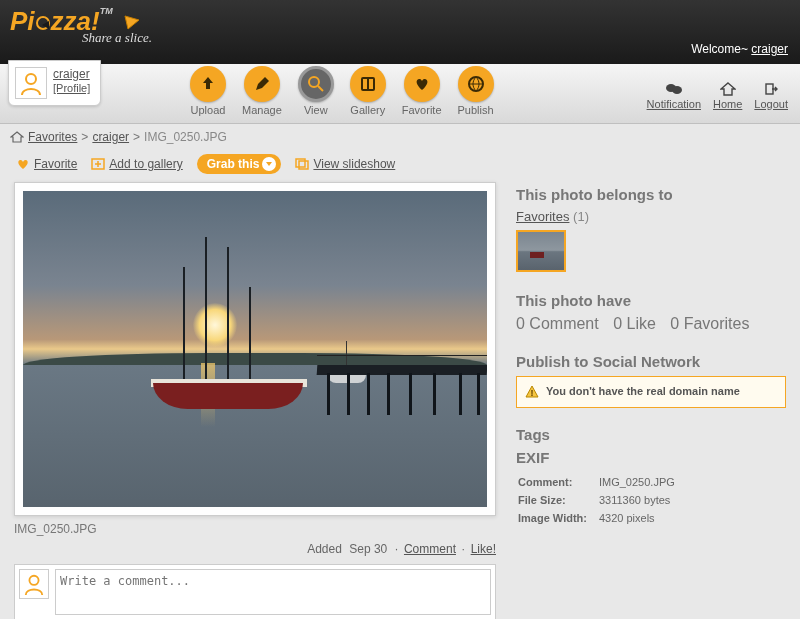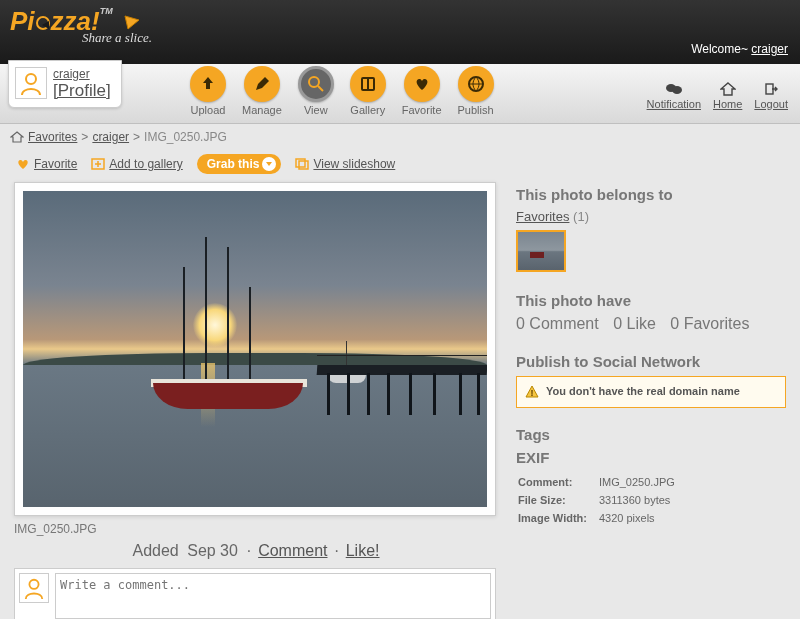--- a/index.html
+++ b/index.html
@@ -48,21 +48,21 @@
 .hulltop { position:absolute; left:128px; bottom:120px; width:156px; height:8px; background:#e8e4da; }
 .sboat { position:absolute; left:305px; bottom:124px; width:38px; height:10px; background:#cfd2d4; border-radius:0 0 8px 8px; }
 .sboat:before { content:""; position:absolute; left:18px; bottom:8px; width:1px; height:34px; background:#333; }
 .pier { position:absolute; right:0; bottom:92px; width:170px; height:50px; }
 .pier-deck { position:absolute; left:0; top:0; width:100%; height:10px; background:#1a1f24; transform:skewX(-4deg); }
 .pile { position:absolute; top:8px; width:3px; height:42px; background:#10151a; }
 .p1{left:10px}.p2{left:30px}.p3{left:50px}.p4{left:70px}.p5{left:92px}.p6{left:116px}.p7{left:142px}.p8{left:160px}
 .pier-rail{position:absolute;left:0;top:-10px;width:100%;height:1px;background:#222;transform:skewX(-4deg);}
 
 .filename { color:#777; margin-top:6px; font-size:12px; }
-.meta { text-align:center; color:#666; margin-top:6px; font-size:16px; }
+.meta { text-align:right; color:#666; margin-top:6px; font-size:12px; }
 .meta span { margin:0 2px; }
 
 .commentbox { margin-top:8px; border:1px solid #ccc; display:flex; gap:6px; padding:4px; background:#fff; }
 .ctext { flex:1; border:1px solid #ccc; height:46px; padding:4px; font-family:monospace; font-size:12px; color:#999; resize:none; }
 
 .section-title { font-size:15px; font-weight:bold; color:#777; margin:4px 0 6px; }
 .owner-line { font-size:13px; margin-bottom:6px; }
 .owner-line a { text-decoration:underline; }
 .thumb { width:50px; height:42px; border:2px solid #f5a623; background:linear-gradient(180deg,#7b8690 0%,#8e979f 48%,#6b7680 52%,#59636d 100%); position:relative; margin-bottom:20px; }
 .thumb:before{content:"";position:absolute;left:12px;bottom:12px;width:14px;height:6px;background:#6e2020;}
@@ -100,21 +100,21 @@
 <div class="navrow">
   <div class="usercard">
     <div class="avatar">
       <svg width="24" height="24" viewBox="0 0 24 24">
           <circle cx="12" cy="8" r="5" fill="none" stroke="#f5a623" stroke-width="2"></circle>
           <path d="M3 24 C3 16 21 16 21 24" fill="none" stroke="#f5a623" stroke-width="2"></path>
         </svg>
     </div>
     <div>
       <a>craiger</a><br>
-      <a style="font-size:17px;">[Profile]</a>
+      <a style="font-size:11px;">[Profile]</a>
     </div>
   </div>
 
   <div class="navicons">
     <div class="navicon">
       <div class="circle">
           <svg width="18" height="18" viewBox="0 0 18 18">
             <path d="M9 2 L14 8 H11 V14 H7 V8 H4 Z" fill="#3b2a05"></path>
           </svg>
         </div>

